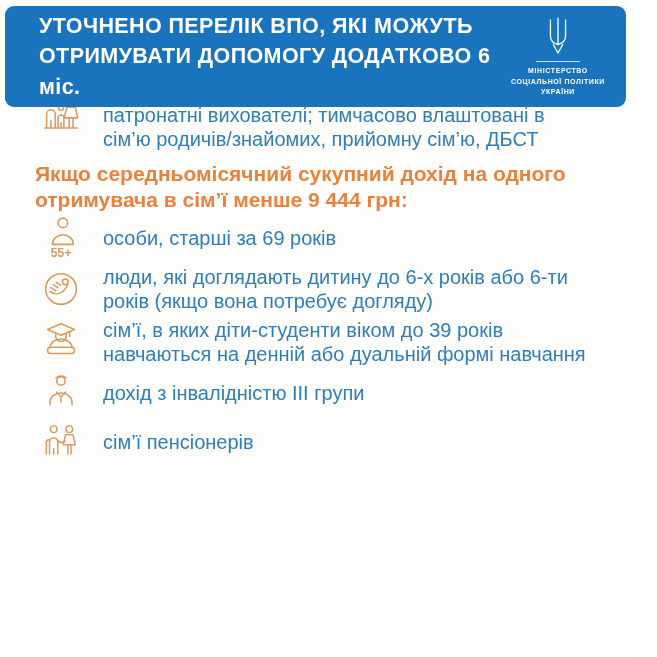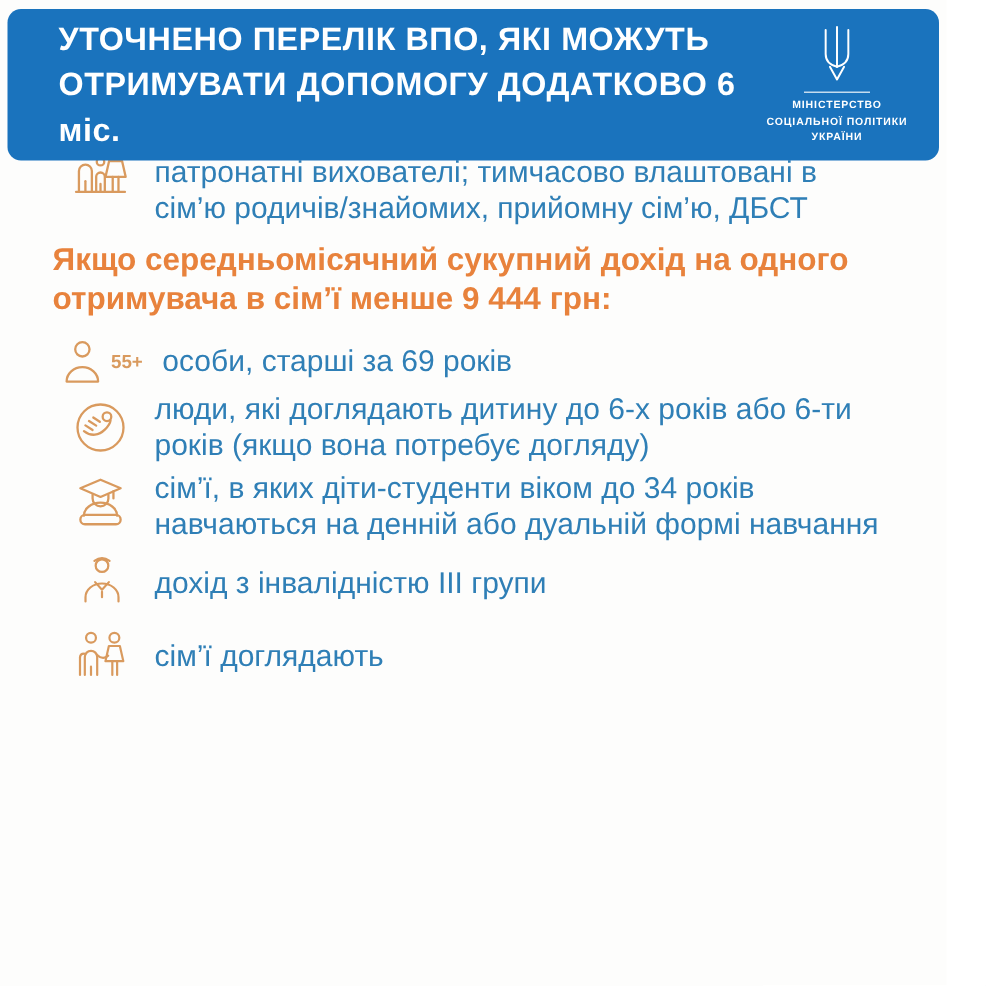--- a/index.html
+++ b/index.html
@@ -25,32 +25,32 @@
   .logo svg{display:block;}
   .logo-line{width:44px;height:1px;background:rgba(255,255,255,.75);margin:4px 0 4px;}
   .ministry{
     color:#ffffff;font-size:7px;font-weight:bold;letter-spacing:.6px;
     text-align:center;line-height:1.55;white-space:pre-line;
   }
   
   .content{padding:26px 26px 0 32px;}
   .item{display:flex;align-items:center;gap:13px;margin-bottom:5px;}
   .icon-box{
-    flex:0 0 58px;display:flex;flex-direction:row;align-items:center;
-    justify-content:flex-end;
+    flex:0 0 58px;display:flex;flex-direction:column;align-items:center;
+    justify-content:space-between;
   }
   .icon-label{
     color:#d99a5e;font-size:12.5px;font-weight:bold;line-height:1;margin-top:1px;
   }
   .txt{
     margin:0;color:#2f7fb6;font-size:20px;line-height:24px;
     white-space:pre-line;
   }
   .income-heading{
-    margin:10px 0 14px 3px;color:#e8823c;font-size:21px;font-weight:bold;
+    margin:10px 0 4px 3px;color:#e8823c;font-size:21px;font-weight:bold;
     line-height:25.5px;white-space:pre-line;
   }
   svg.oicon{stroke:#d99a5e;fill:none;stroke-width:1.6;stroke-linecap:round;stroke-linejoin:round;}
   svg.tryzub{stroke:#ffffff;fill:none;stroke-width:1.4;stroke-linecap:round;stroke-linejoin:round;}
 </style>
 </head>
 <body>
 
 <div class="poster">
 
@@ -144,21 +144,21 @@
     <div class="item">
       <span class="icon-box">
         <svg class="oicon" width="46" height="46" viewBox="0 0 48 48">
           <path d="M24 5 L38 11 L24 17 L10 11 Z"></path>
           <path d="M33 13 v5"></path>
           <path d="M18.5 15.5 v2.5 a5.5 5.5 0 0 0 11 0 v-2.5"></path>
           <path d="M12.5 30 a11.5 9 0 0 1 23 0"></path>
           <rect x="10" y="29.5" width="28" height="6.5" rx="3.2"></rect>
         </svg>
       </span>
-      <p class="txt">сім’ї, в яких діти-студенти віком до 34 років
+      <p class="txt">сім’ї, в яких діти-студенти віком до 39 років
 навчаються на денній або дуальній формі навчання</p>
     </div>
 
     <div class="item">
       <span class="icon-box">
         <svg class="oicon" width="44" height="44" viewBox="0 0 48 48">
           <circle cx="24" cy="11" r="4.6"></circle>
           <path d="M18.5 7.5 q5.5 -4 11 0"></path>
           <path d="M12 37 v-3 a12 10 0 0 1 24 0 v3"></path>
           <path d="M19 23 l5 5.5 5 -5.5"></path>
@@ -177,17 +177,17 @@
           <line x1="16" y1="31" x2="16" y2="37"></line>
           <path d="M8 24.5 q0 -3 3 -3"></path>
           <path d="M8 24.5 v12.5"></path>
           <circle cx="33" cy="10" r="3.6"></circle>
           <path d="M29 16 h8 l2.5 11 h-13 z"></path>
           <line x1="31.5" y1="27" x2="31.5" y2="37"></line>
           <line x1="35" y1="27" x2="35" y2="37"></line>
           <path d="M20.5 22.5 q4 4 8 .5"></path>
         </svg>
       </span>
-      <p class="txt">сім’ї доглядають</p>
+      <p class="txt">сім’ї пенсіонерів</p>
     </div>
 
   </main>
 </div>
 
 </body></html>

